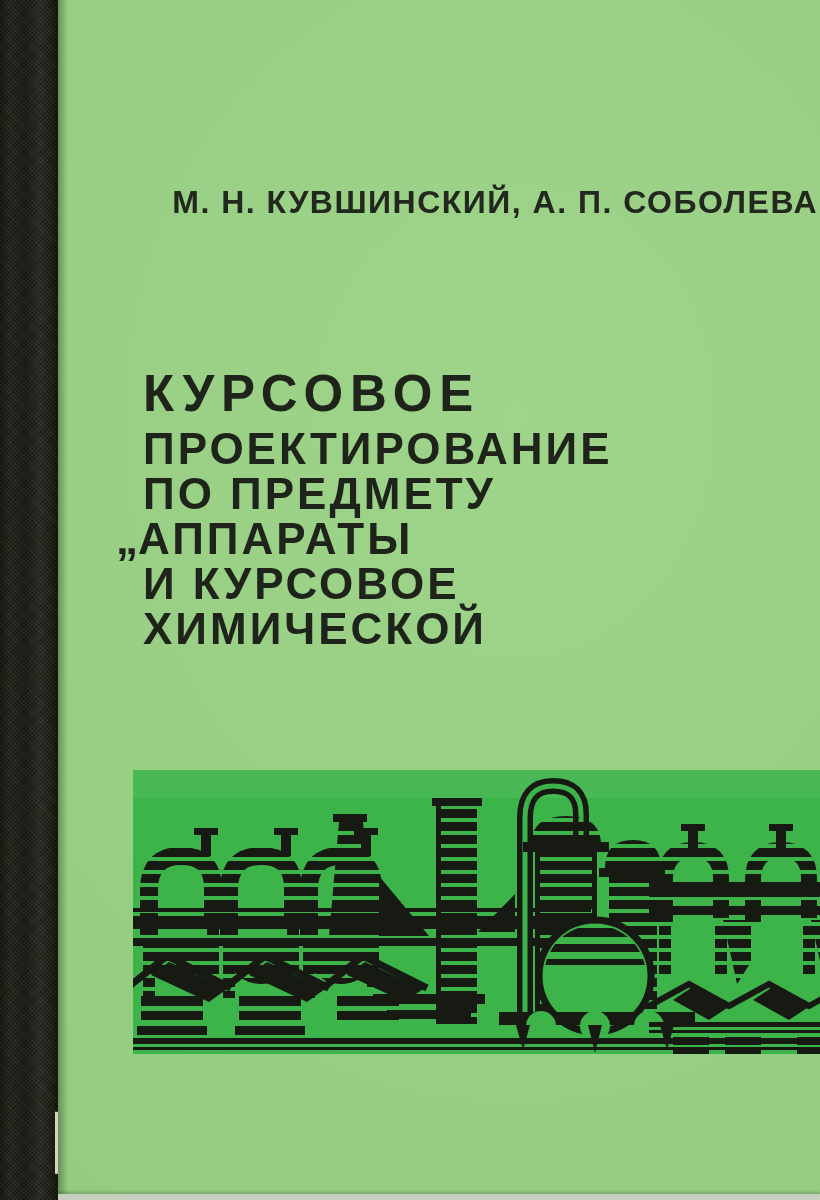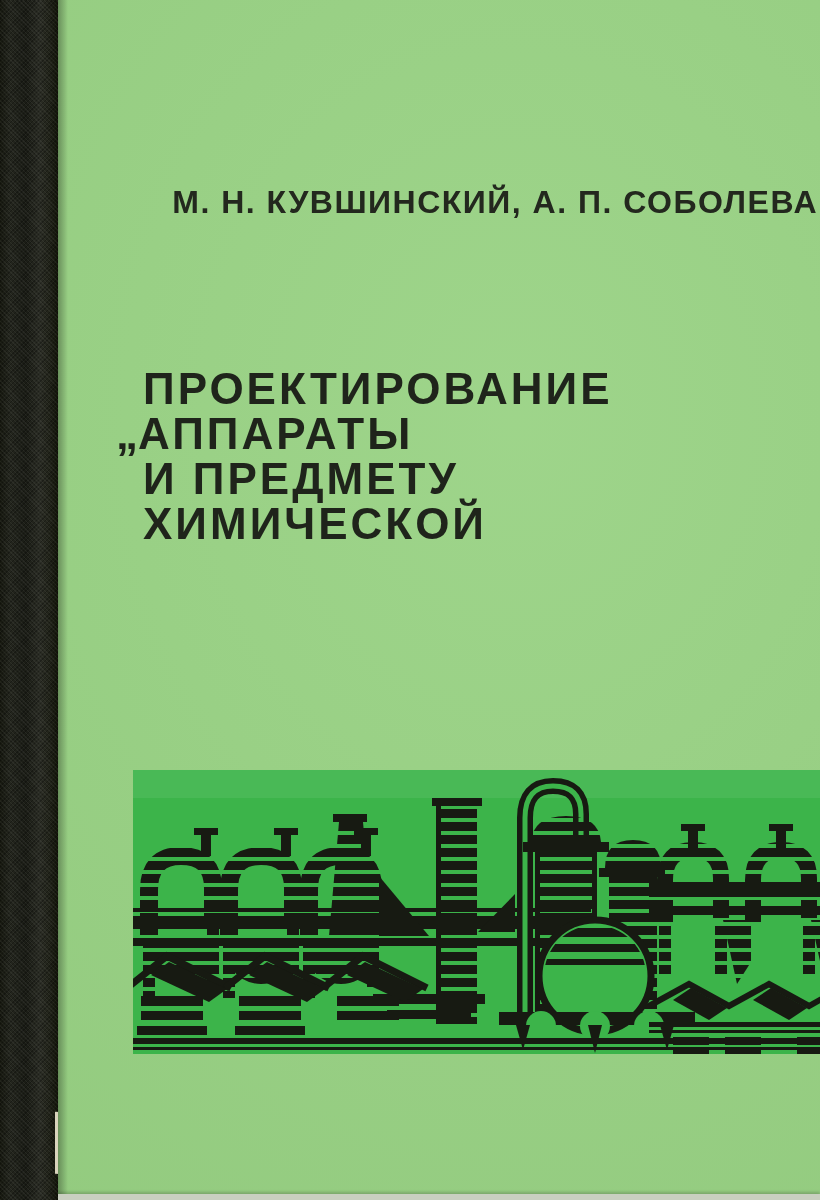--- a/index.html
+++ b/index.html
@@ -64,23 +64,25 @@
 <body>
 
 <div class="book">
   <div class="spine"></div>
   <div class="page-sliver"></div>
 
   <div class="cover">
     <div class="authors">М. Н. КУВШИНСКИЙ, А. П. СОБОЛЕВА</div>
 
     <div class="title">
+      <div class="t-line t-big">КУРСОВОЕ</div>
       <div class="t-line">ПРОЕКТИРОВАНИЕ</div>
+      <div class="t-line">ПО ПРЕДМЕТУ</div>
       <div class="t-line"><span class="t-quote">„</span><span>АППАРАТЫ</span></div>
-      <div class="t-line">И ПРЕДМЕТУ</div>
+      <div class="t-line">И КУРСОВОЕ</div>
       <div class="t-line">ХИМИЧЕСКОЙ</div>
     </div>
 
     <div class="band">
       <svg width="712" height="284" viewBox="0 0 712 284" xmlns="http://www.w3.org/2000/svg">
         <defs>
           <pattern id="hs" patternUnits="userSpaceOnUse" width="12" height="13">
             <rect width="12" height="9" fill="#171a12"></rect>
           </pattern>
           <clipPath id="sphereClip">

